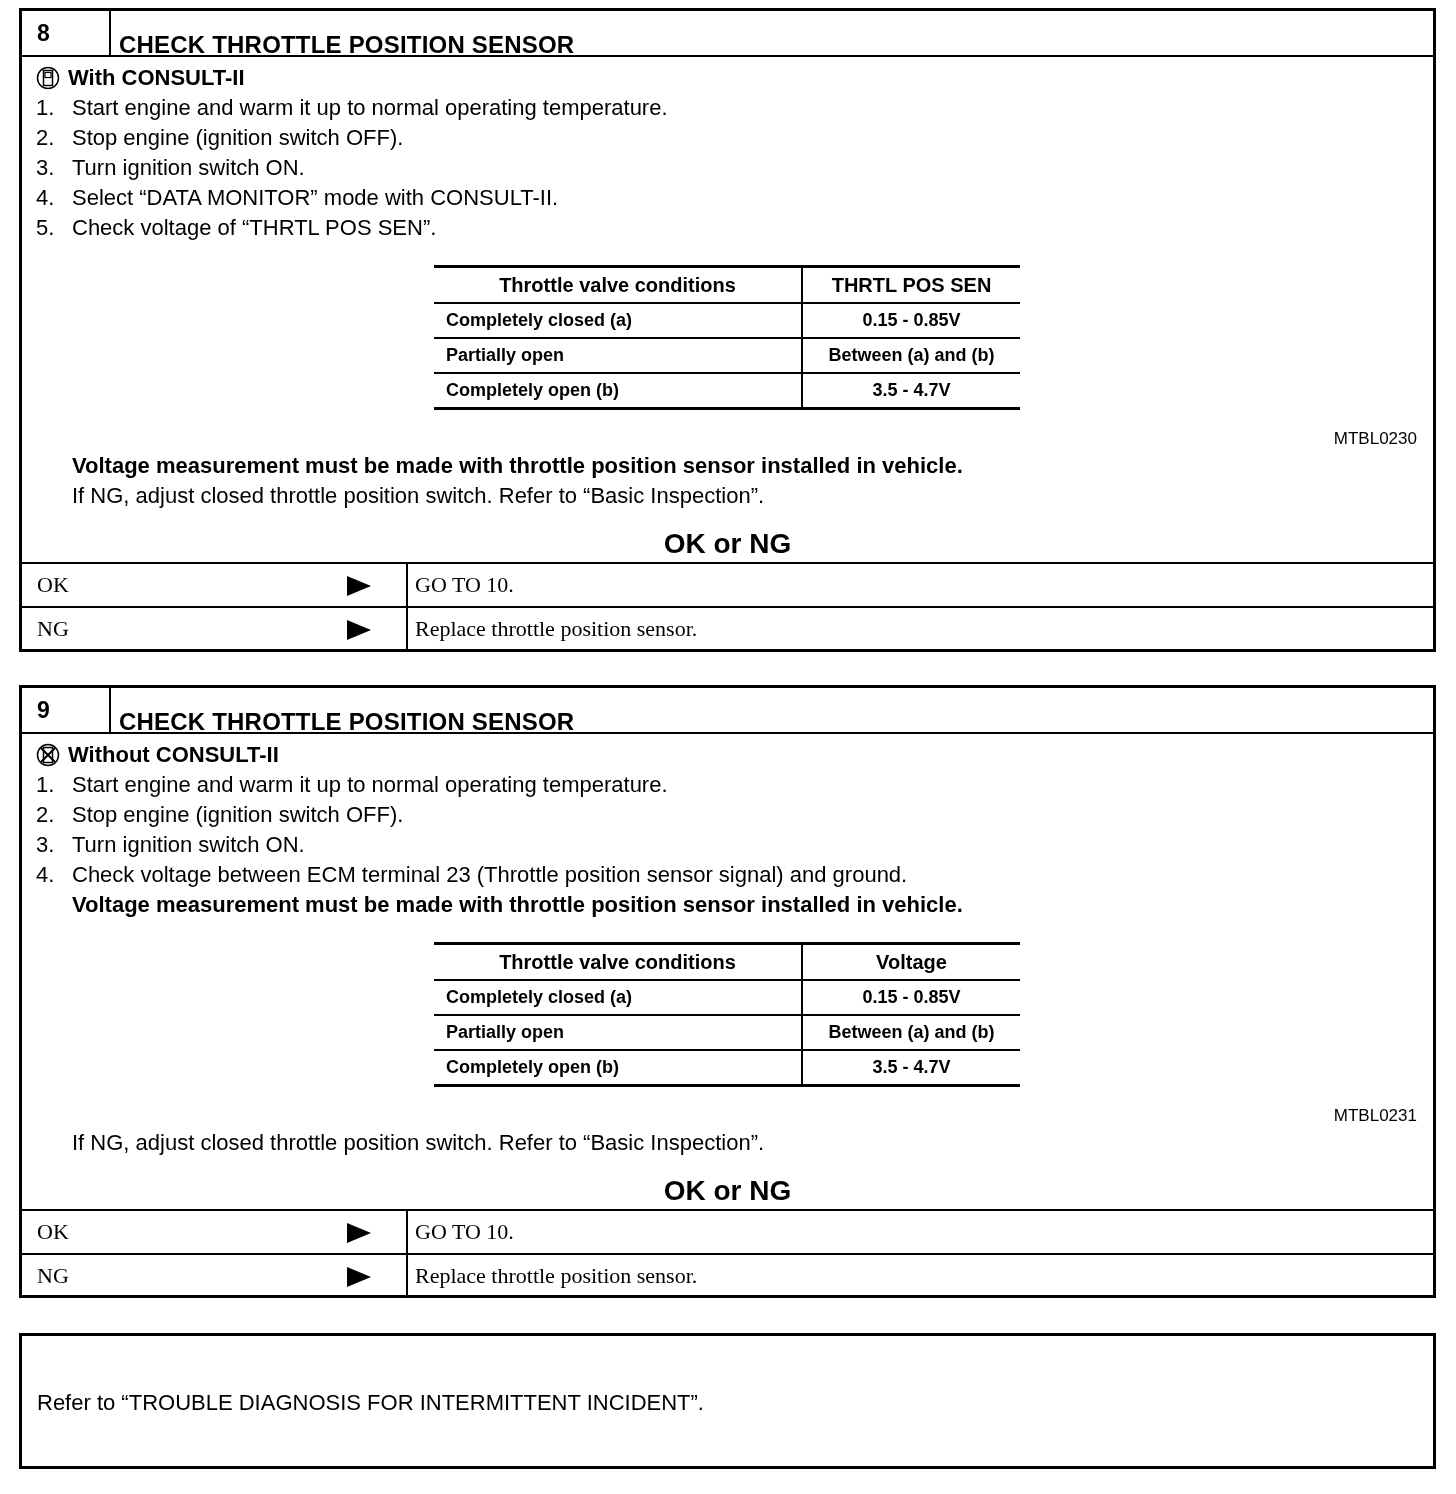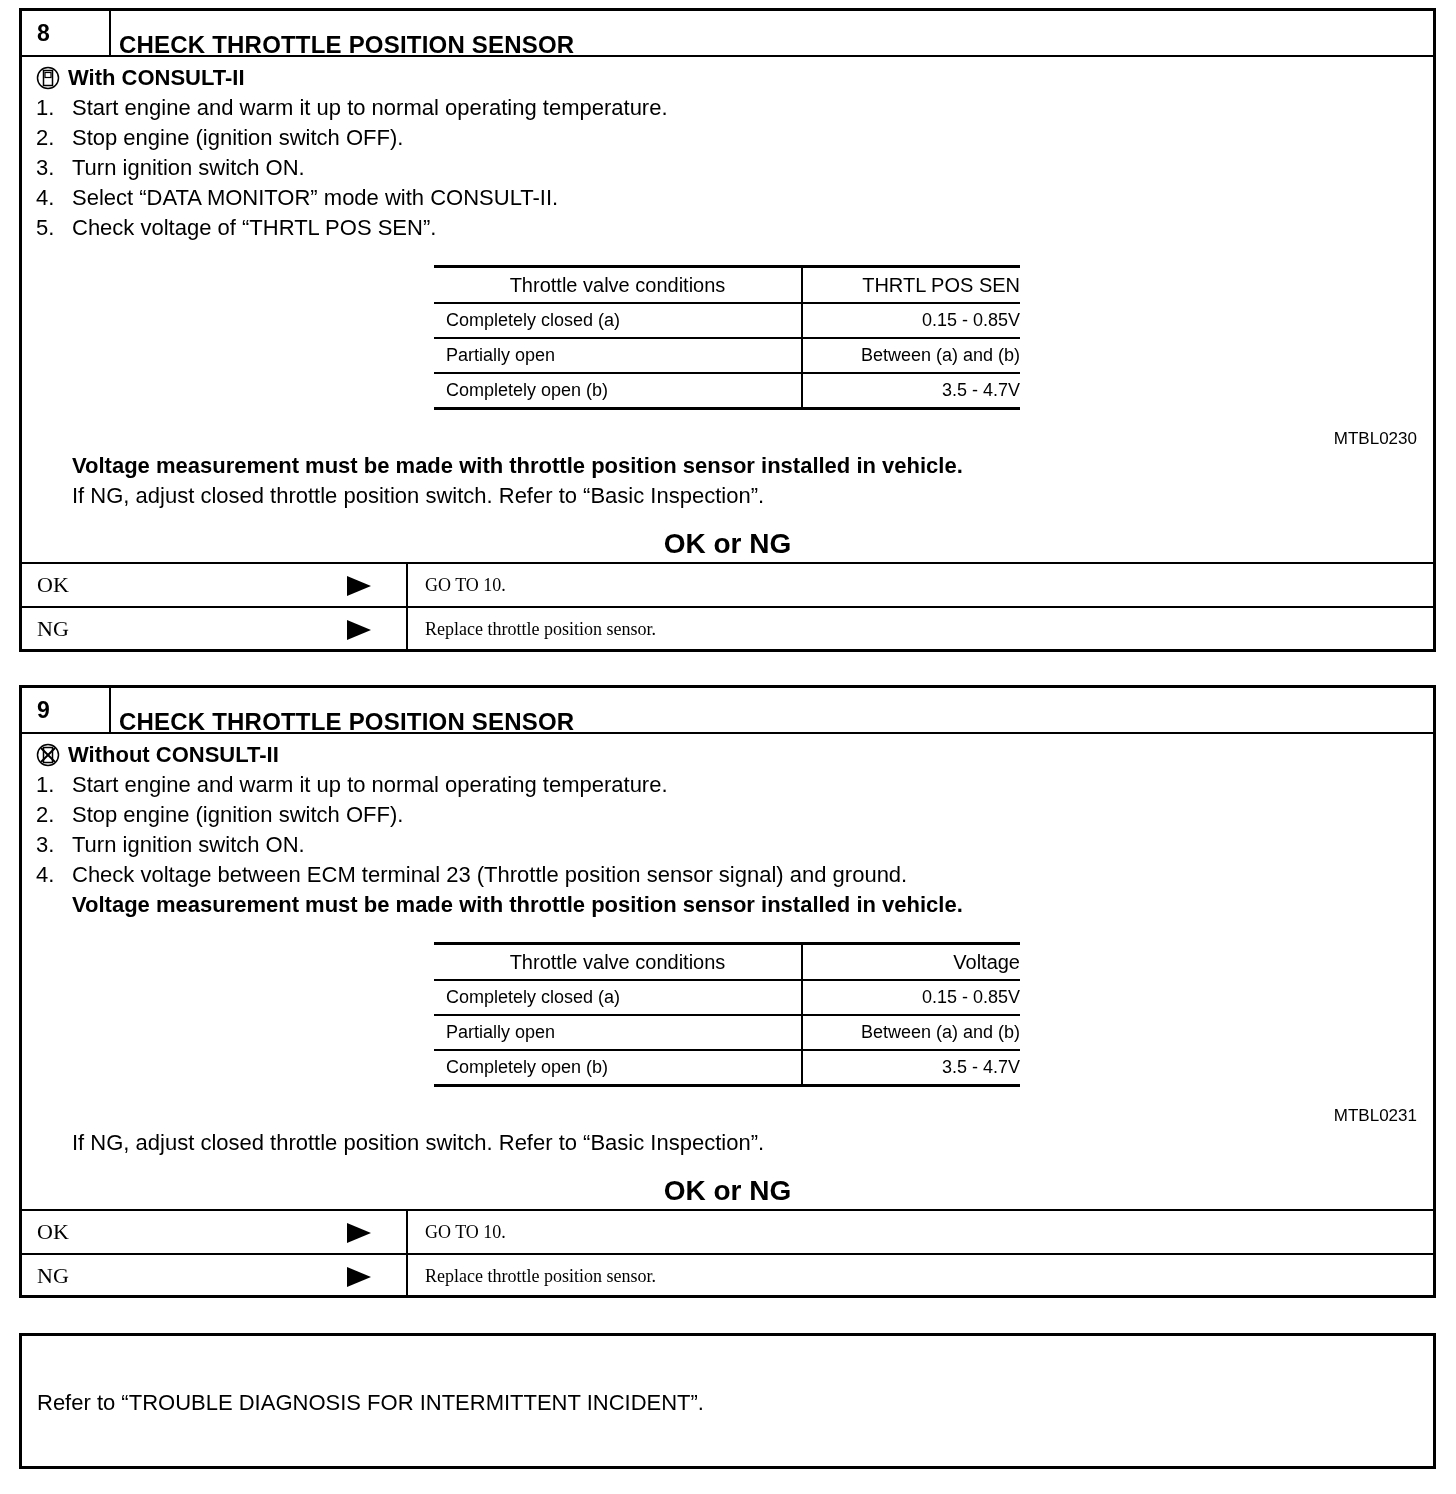--- a/index.html
+++ b/index.html
@@ -26,36 +26,36 @@
   .step { height: 30px; line-height: 30px; display: flex; }
   .step .n { width: 36px; flex: none; }
   .step .t { white-space: nowrap; }
   .bold-line { font-weight: bold; }
 
   table.spec {
     position: absolute; border-collapse: collapse; width: 586px;
     border-top: 3px solid #000; border-bottom: 3px solid #000;
     font-size: 18px;
   }
-  table.spec td, table.spec th { height: 33px; padding: 0; border-bottom: 2px solid #000; font-weight: normal; }
+  table.spec td, table.spec th { height: 33px; padding: 0; border-bottom: 2px solid #000; font-weight: bold; }
   table.spec tr:last-child td { border-bottom: none; }
   table.spec th { font-size: 20px; text-align: center; height: 34px; }
   table.spec .c1 { width: 355px; border-right: 2px solid #000; text-align: left; padding-left: 12px; }
   table.spec th.c1 { text-align: center; padding-left: 0; }
-  table.spec .c2 { text-align: right; margin-top: 40px; }
+  table.spec .c2 { text-align: center; margin-top: 40px; }
 
   .ref { position: absolute; right: 16px; font-size: 17px; }
   .plain { position: absolute; font-size: 22px; white-space: nowrap; }
   .okng { position: absolute; left: 0; right: 0; text-align: center; font-weight: bold; font-size: 28px; }
 
   .res-row { position: absolute; left: 0; right: 0; height: 44px; border-top: 2px solid #000; box-sizing: border-box; font-family: Liberation Serif, serif; }
   .res-row .lbl { position: absolute; left: 15px; top: 0; line-height: 42px; font-size: 22px; }
   .res-row .arrow { position: absolute; left: 325px; top: 12px; width: 0; height: 0;
                     border-top: 10px solid transparent; border-bottom: 10px solid transparent; border-left: 24px solid #000; }
-  .res-row .act { position: absolute; left: 384px; top: 0; bottom: 0; border-left: 2px solid #000; padding-left: 17px; line-height: 42px; font-size: 18px; text-align: center; }
+  .res-row .act { position: absolute; left: 384px; top: 0; bottom: 0; border-left: 2px solid #000; padding-left: 7px; line-height: 42px; font-size: 22px; text-align: center; }
   .res-row .act.bold { font-weight: bold; }
 </style>
 </head>
 <body>
 
 <div class="box" id="box8">
   <div class="hdr">
     <div class="num">8</div>
     <div class="title">CHECK THROTTLE POSITION SENSOR</div>
   </div>

